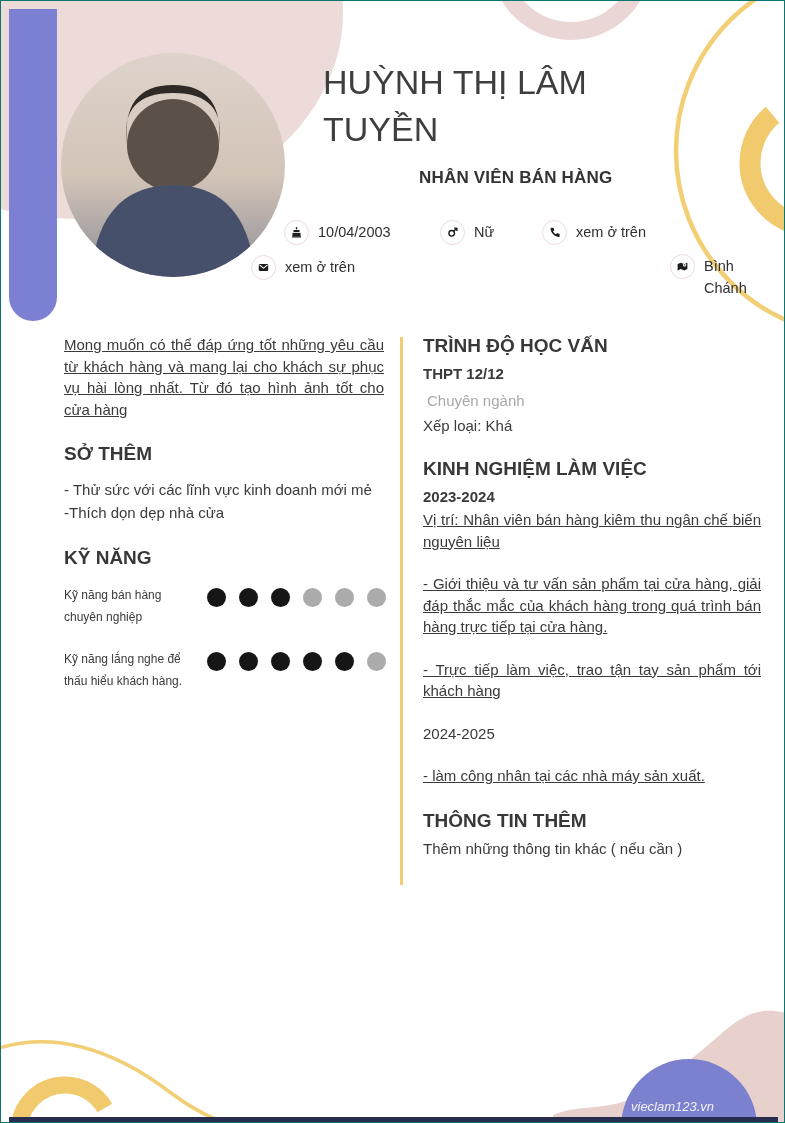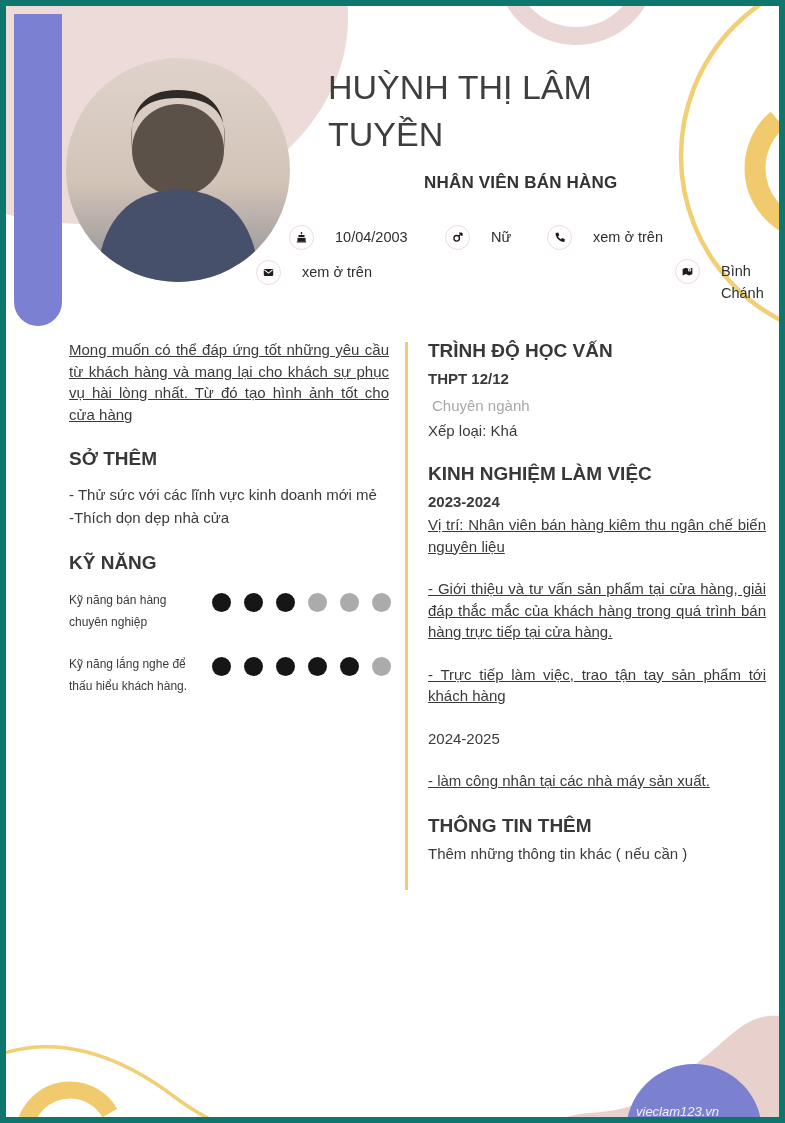--- a/index.html
+++ b/index.html
@@ -1,18 +1,18 @@
 <!DOCTYPE html>
 <html><head>
 <meta charset="utf-8">
 <style>
   html,body{margin:0;padding:0;background:#fff;}
   .page{
     position:relative;width:785px;height:1123px;margin:0 auto;
-    background:#ffffff;border:6px solid #0f766e;box-sizing:border-box;
+    background:#ffffff;border:1px solid #0f766e;box-sizing:border-box;
     overflow:hidden;font-family:"Liberation Sans",sans-serif;color:#3a3a3a;
   }
   .decor{position:absolute;left:0;top:0;width:785px;height:1123px;z-index:1;pointer-events:none;}
   .content{position:absolute;left:0;top:0;width:785px;height:1123px;z-index:2;}
 
   
   .photo{
     position:absolute;left:60px;top:52px;width:224px;height:224px;border-radius:50%;
     background:linear-gradient(180deg,#ded3cb 0%,#d3c4b8 55%,#8d8d95 100%);
     overflow:hidden;
@@ -23,21 +23,21 @@
   .name{
     position:absolute;left:322px;top:58px;width:332px;
     font-size:34px;line-height:47px;font-weight:400;color:#3e3e3e;
   }
   .job-title{
     position:absolute;left:418px;top:167px;
     font-size:17px;font-weight:700;color:#333333;letter-spacing:.2px;
   }
 
   
-  .contact{position:absolute;display:flex;align-items:flex-start;gap:12px;}
+  .contact{position:absolute;display:flex;align-items:flex-start;}
   .contact .cicon{
     flex:0 0 auto;width:23px;height:23px;border:1px solid #eddbd9;border-radius:50%;
     background:#fff;display:flex;align-items:center;justify-content:center;
   }
   .contact .ctext{margin-left:9px;font-size:14.5px;line-height:22px;color:#2f2f2f;padding-top:1px;}
   .c1{left:283px;top:219px;}
   .c2{left:439px;top:219px;}
   .c3{left:541px;top:219px;}
   .c4{left:250px;top:254px;}
   .c5{left:669px;top:253px;}

